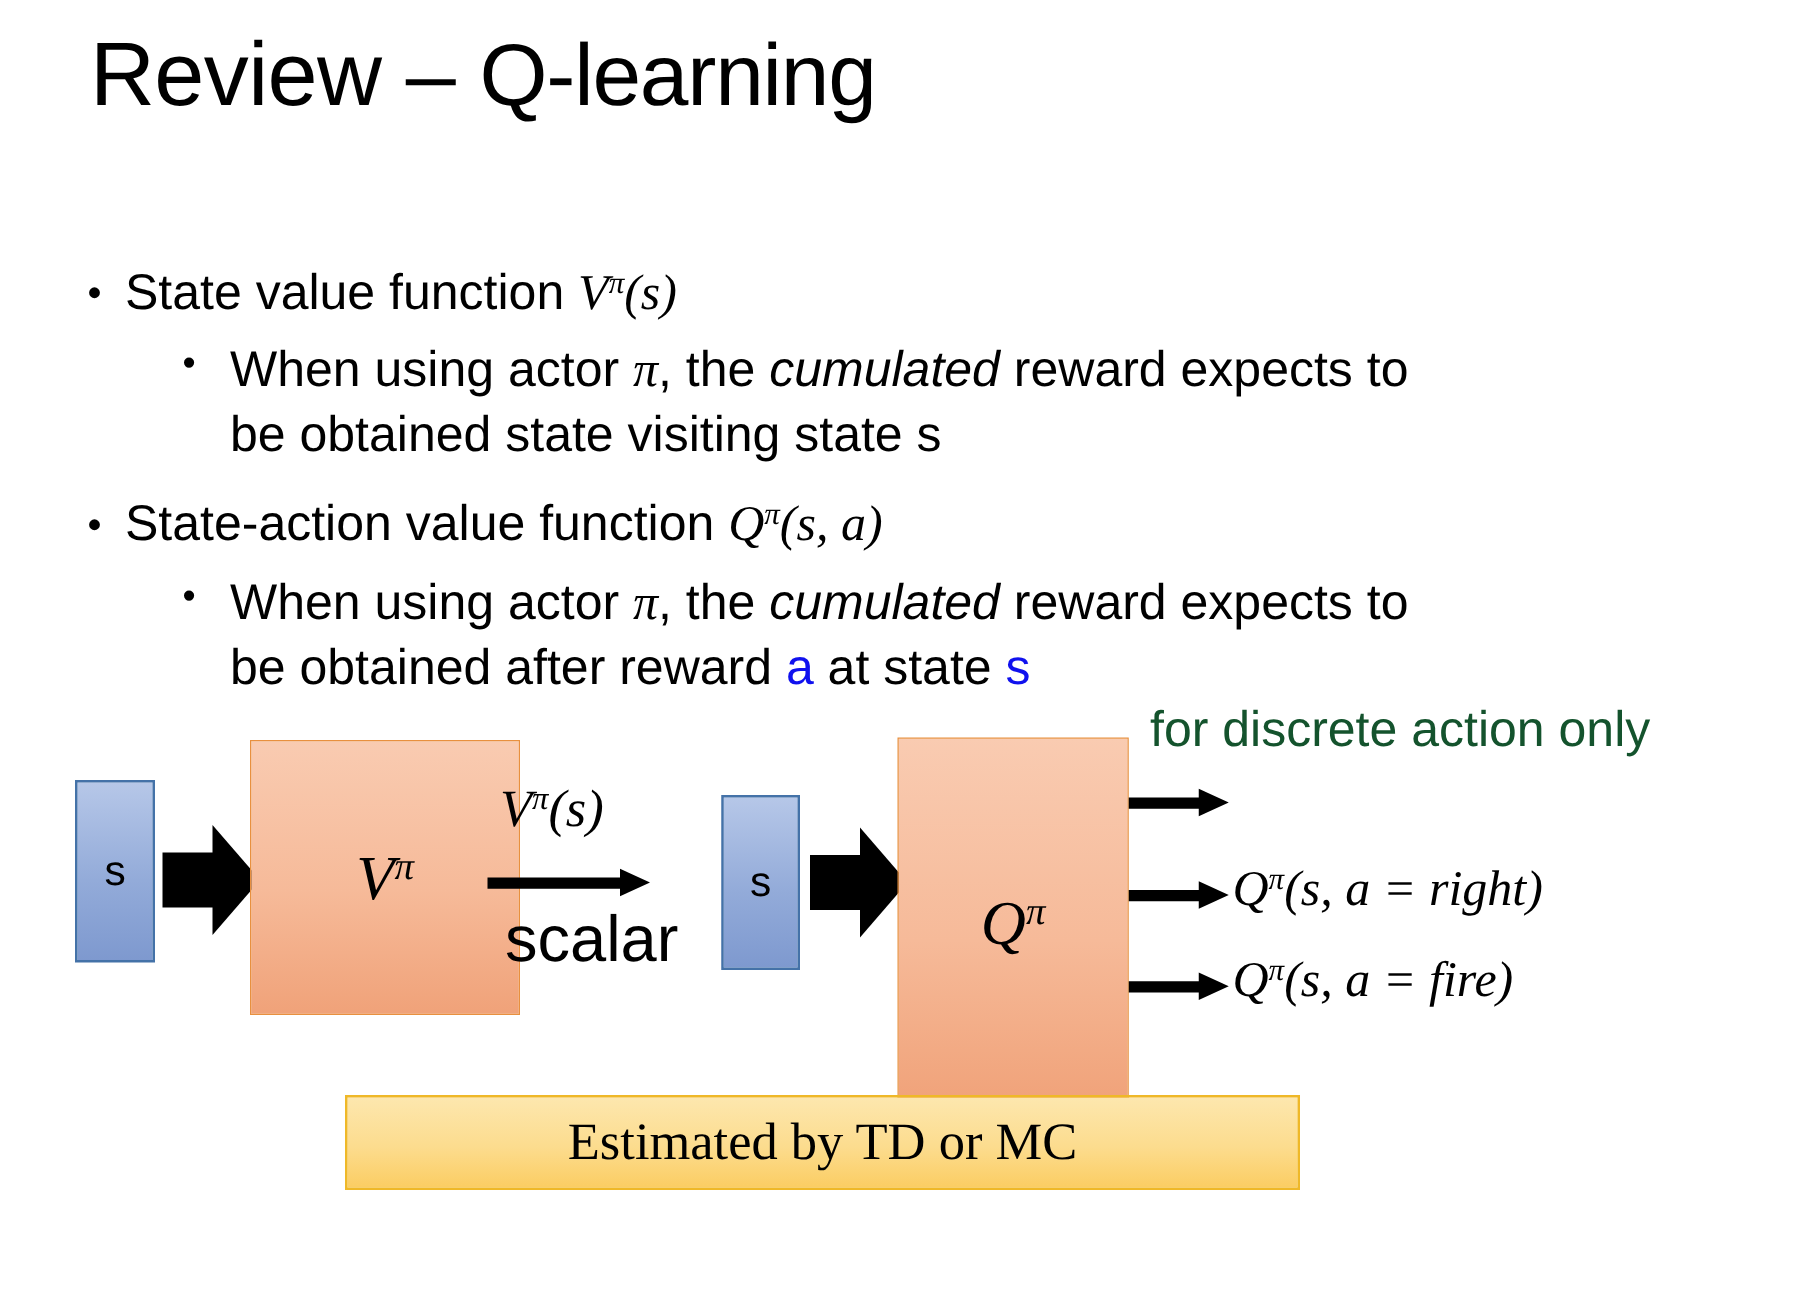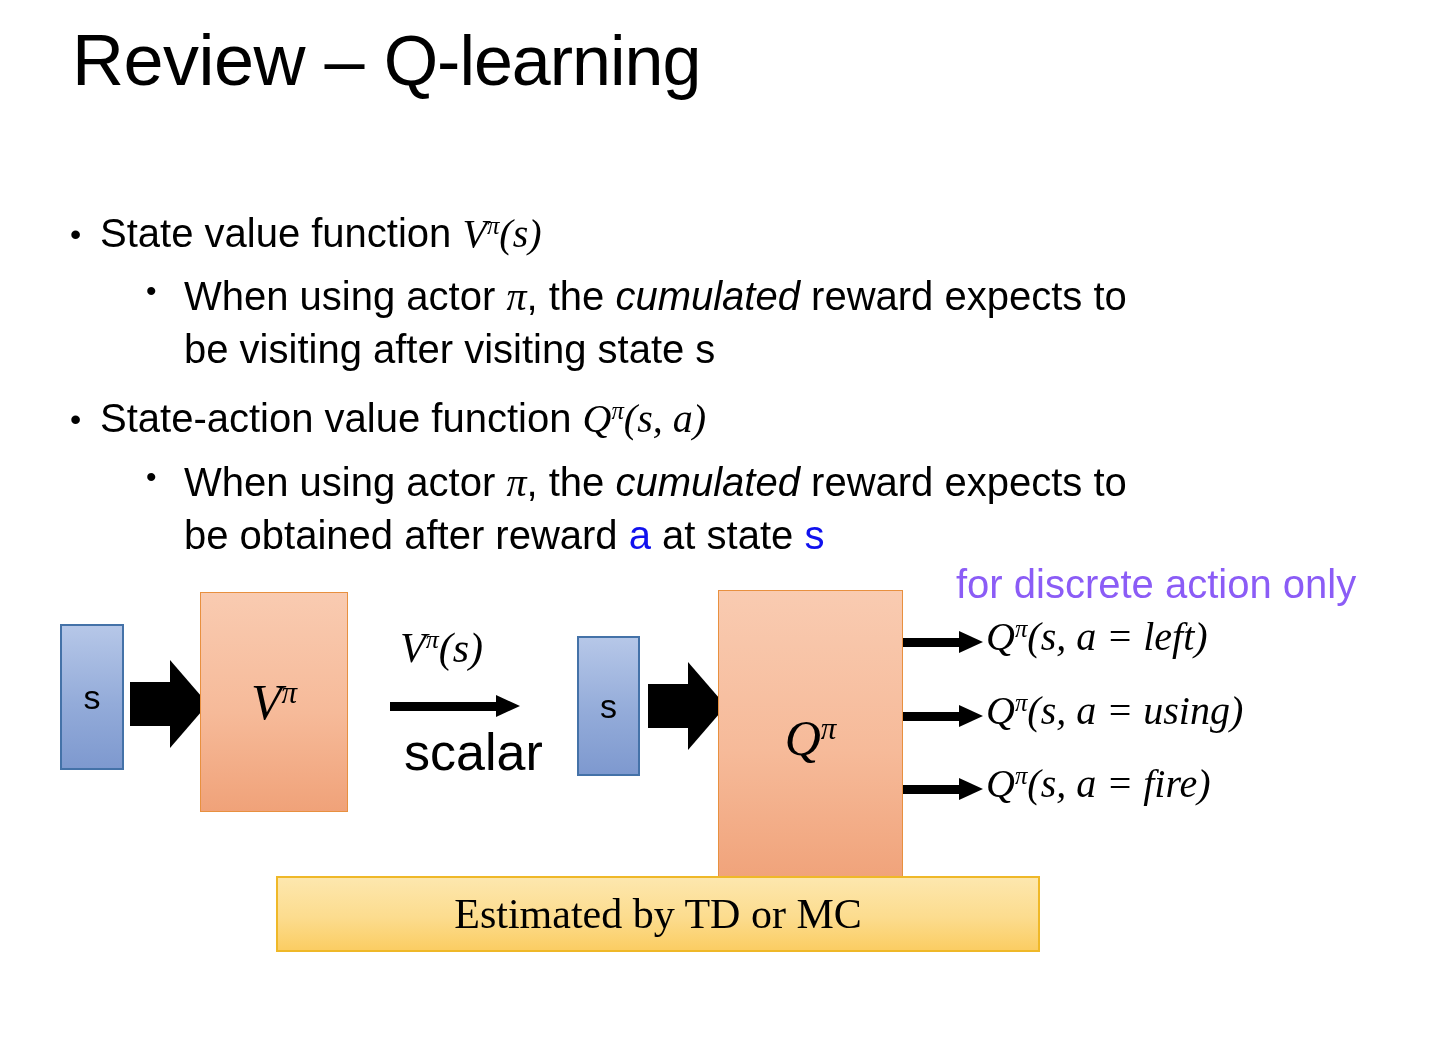--- a/index.html
+++ b/index.html
@@ -81,21 +81,21 @@
     font-family: "Liberation Serif", "DejaVu Serif", serif;
     font-style: italic;
   }
   sup.sp {
     font-size: 0.62em;
     vertical-align: 0.52em;
     font-style: italic;
   }
   .ital { font-style: italic; }
   .blue { color: #1011EE; }
-  .red  { color: #8b5cf6; margin-left: 36px; }
+  .red  { color: #14532d; }
 
   
   .s-box {
     position: absolute;
     background: linear-gradient(180deg, #B6C7E8 0%, #93ABD9 55%, #7E99CF 100%);
     border: 2px solid #4472A8;
     box-sizing: border-box;
     display: flex;
     align-items: center;
     justify-content: center;
@@ -203,42 +203,42 @@
   <div id="title">
     <span class="t-light">Review – </span><span class="t-bold">Q-learning</span>
   </div>
 
   <div class="bullet-l1" style="top:210px">
     <span class="dot">•</span><span>State value function </span><span class="math"><span>V</span><sup class="sp pi">π</sup><span>(s)</span></span>
   </div>
 
   <div class="bullet-l2" style="top:270px">
     <span class="dot">•</span>
-    <span class="txt"><span>When using actor </span><span class="pi">π</span><span>, the </span><span class="ital">cumulated</span><span> reward expects to</span><br><span>be visiting after visiting state s</span></span>
+    <span class="txt"><span>When using actor </span><span class="pi">π</span><span>, the </span><span class="ital">cumulated</span><span> reward expects to</span><br><span>be obtained state visiting state s</span></span>
   </div>
 
   <div class="bullet-l1" style="top:395px">
     <span class="dot">•</span><span>State-action value function </span><span class="math"><span>Q</span><sup class="sp pi">π</sup><span>(s, a)</span></span>
   </div>
 
   <div class="bullet-l2" style="top:456px">
     <span class="dot">•</span>
     <span class="txt"><span>When using actor </span><span class="pi">π</span><span>, the </span><span class="ital">cumulated</span><span> reward expects to</span><br><span>be obtained after reward </span><span class="blue">a</span><span> at state </span><span class="blue">s</span></span>
   </div>
 
   <div class="s-box" style="left:60px; top:624px; width:64px; height:146px;">
     <span>s</span>
   </div>
 
   <div class="block-arrow" style="left:130px; top:660px; width:78px; height:88px;">
     <div class="shaft"></div>
     <div class="head"></div>
   </div>
 
-  <div class="fn-box" style="left:200px; top:592px; width:148px; height:220px;">
+  <div class="fn-box" style="left:200px; top:592px; width:216px; height:220px;">
     <span class="lbl"><span>V</span><sup class="sp pi">π</sup></span>
   </div>
 
   <div class="diag-label" style="left:400px; top:624px; font-family:'Liberation Serif', serif; font-style:italic; font-size:42px;">
     <span>V</span><sup class="sp pi">π</sup><span>(s)</span>
   </div>
 
   <div class="thin-arrow" style="left:390px; top:702px; width:130px;">
     <div class="line" style="width:108px;"></div>
     <div class="tip" style="left:106px;"></div>
@@ -258,30 +258,27 @@
   <div class="fn-box" style="left:718px; top:590px; width:185px; height:295px;">
     <span class="lbl"><span>Q</span><sup class="sp pi">π</sup></span>
   </div>
 
   <div class="diag-label red" style="left:920px; top:562px; font-size:40px;">for discrete action only</div>
 
   <div class="thin-arrow" style="left:903px; top:638px; width:80px;">
     <div class="line" style="width:58px;"></div>
     <div class="tip" style="left:56px;"></div>
   </div>
-  <div class="out-label" style="left:986px; top:613px;">
-    <span>Q</span><sup class="sp pi">π</sup><span>(s, a = left)</span>
-  </div>
 
   <div class="thin-arrow" style="left:903px; top:712px; width:80px;">
     <div class="line" style="width:58px;"></div>
     <div class="tip" style="left:56px;"></div>
   </div>
   <div class="out-label" style="left:986px; top:687px;">
-    <span>Q</span><sup class="sp pi">π</sup><span>(s, a = using)</span>
+    <span>Q</span><sup class="sp pi">π</sup><span>(s, a = right)</span>
   </div>
 
   <div class="thin-arrow" style="left:903px; top:785px; width:80px;">
     <div class="line" style="width:58px;"></div>
     <div class="tip" style="left:56px;"></div>
   </div>
   <div class="out-label" style="left:986px; top:760px;">
     <span>Q</span><sup class="sp pi">π</sup><span>(s, a = fire)</span>
   </div>
 

